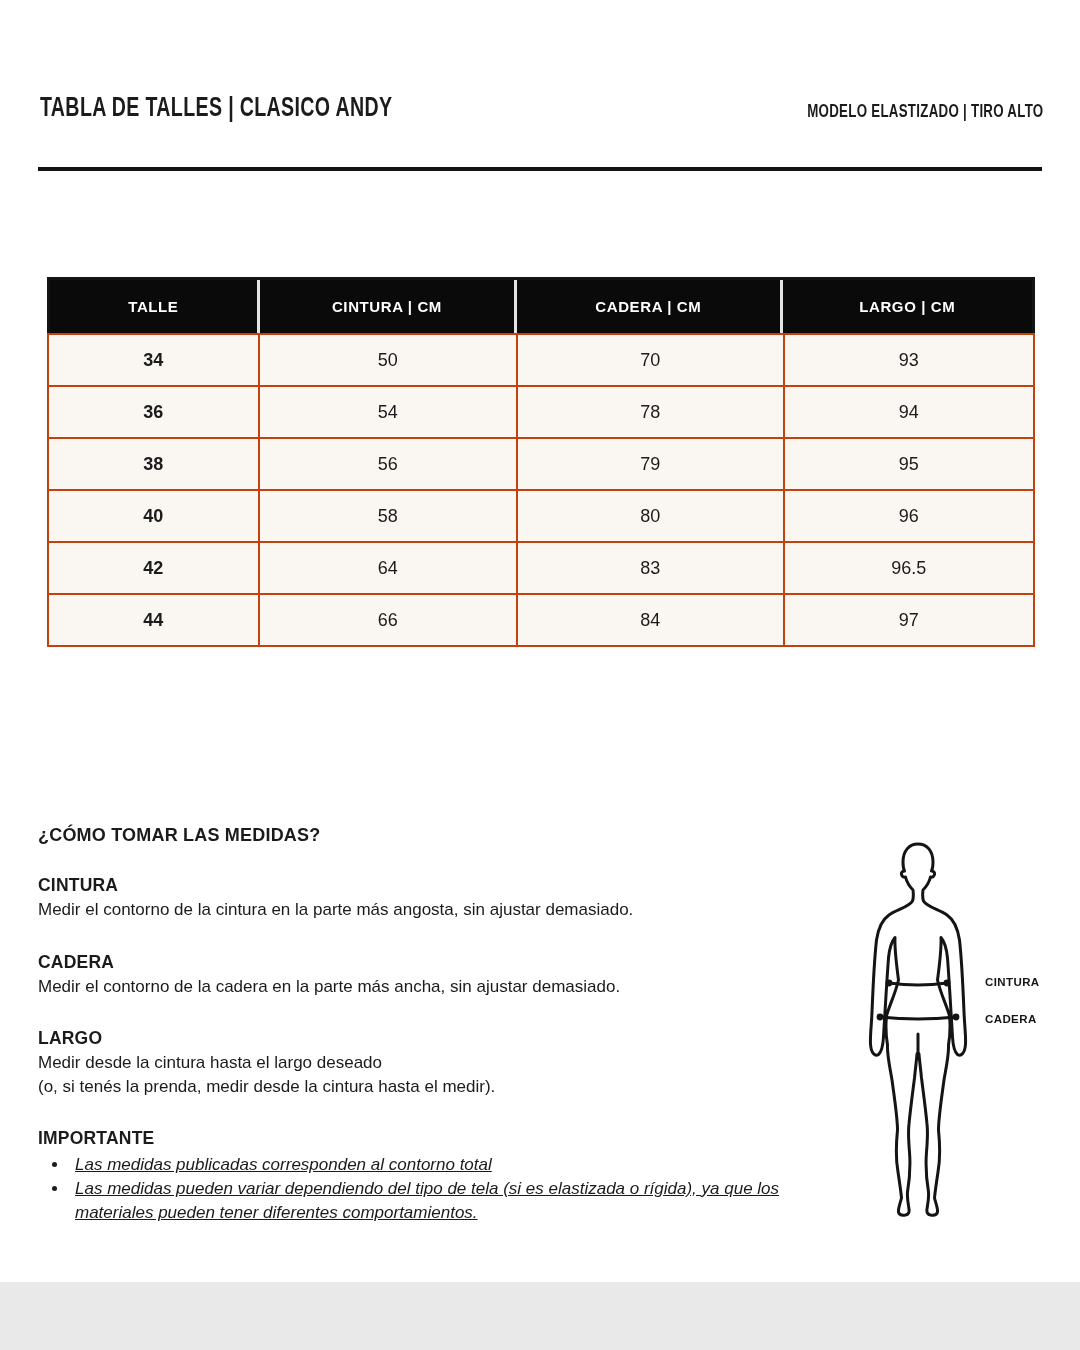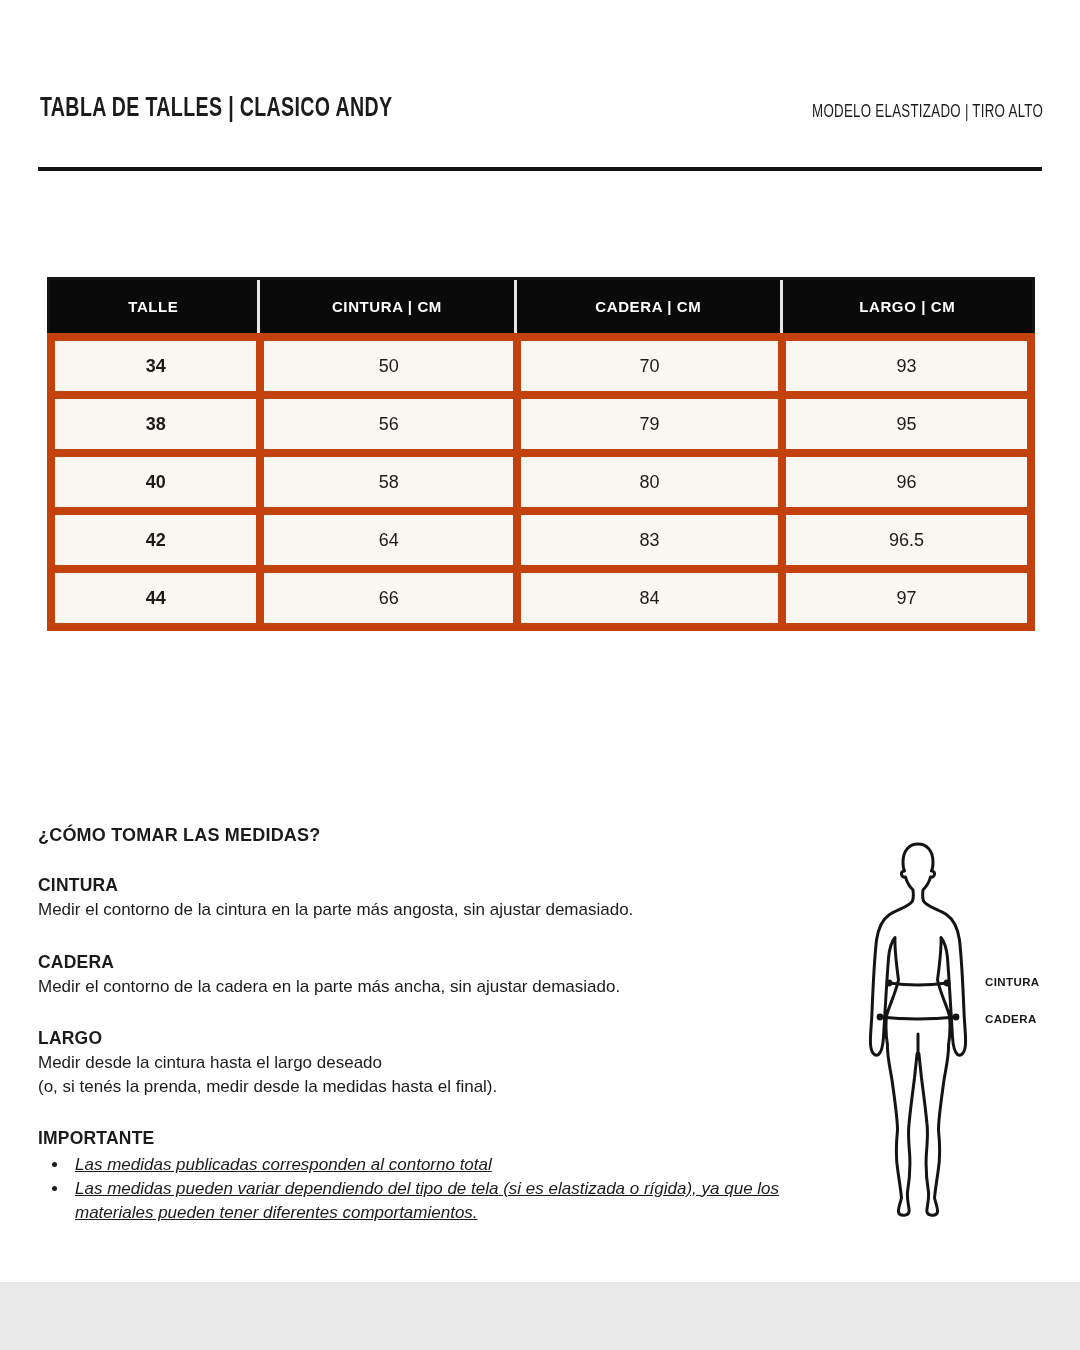--- a/index.html
+++ b/index.html
@@ -13,21 +13,21 @@
     overflow:hidden;
   }
   
   .doc-title{
     position:absolute;left:40px;top:93px;
     font-size:28px;font-weight:bold;line-height:28px;white-space:nowrap;
   }
   .doc-title .cond{display:inline-block;transform:scaleX(0.70);transform-origin:left center;letter-spacing:0.5px;}
   .doc-subtitle{
     position:absolute;right:37px;top:101px;
-    font-size:19px;font-weight:normal;line-height:20px;white-space:nowrap;text-align:right;
+    font-size:19px;font-weight:bold;line-height:20px;white-space:nowrap;text-align:right;
   }
   .doc-subtitle .cond{display:inline-block;transform:scaleX(0.70);transform-origin:right center;letter-spacing:0.4px;}
   .rule{
     position:absolute;left:38px;top:167px;width:1004px;height:4px;background:#121212;
   }
   
   .table-wrap{position:absolute;left:47px;top:277px;width:988px;}
   .thead{
     display:grid;
     grid-template-columns:21.36% 26.21% 27.03% 25.40%;
@@ -38,21 +38,21 @@
   .hcell{
     background:#0A0A0A;color:#FFFFFF;
     display:flex;align-items:center;justify-content:center;
     font-size:15px;font-weight:bold;letter-spacing:0.6px;
   }
   .hcell:not(:last-child){border-right:3px solid #e5e5e5;}
   table.body{
     width:100%;border-collapse:collapse;table-layout:fixed;
   }
   table.body td{
-    border:8px solid #c2410c;
+    border:2px solid #c2410c;
     background:#FAF6F2;
     height:48px;
     text-align:center;vertical-align:middle;
     font-size:18px;
   }
   td.size-cell{font-weight:bold;}
   td.val-cell{}
   
   .content{position:absolute;left:38px;top:825px;width:775px;}
   .content h1{
@@ -103,20 +103,26 @@
           <col style="width:25.40%">
       </colgroup>
       <tbody>
         <tr>
           <td class="size-cell">34</td>
           <td class="val-cell">50</td>
           <td class="val-cell">70</td>
           <td class="val-cell">93</td>
         </tr>
         <tr>
+          <td class="size-cell">36</td>
+          <td class="val-cell">54</td>
+          <td class="val-cell">78</td>
+          <td class="val-cell">94</td>
+        </tr>
+        <tr>
           <td class="size-cell">38</td>
           <td class="val-cell">56</td>
           <td class="val-cell">79</td>
           <td class="val-cell">95</td>
         </tr>
         <tr>
           <td class="size-cell">40</td>
           <td class="val-cell">58</td>
           <td class="val-cell">80</td>
           <td class="val-cell">96</td>
@@ -146,21 +152,21 @@
     </div>
 
     <div class="block">
       <h2>CADERA</h2>
       <div class="line">Medir el contorno de la cadera en la parte más ancha, sin ajustar demasiado.</div>
     </div>
 
     <div class="block">
       <h2>LARGO</h2>
       <div class="line">Medir desde la cintura hasta el largo deseado</div>
-      <div class="line">(o, si tenés la prenda, medir desde la medidas hasta el final).</div>
+      <div class="line">(o, si tenés la prenda, medir desde la cintura hasta el medir).</div>
     </div>
 
     <div class="block">
       <h2>IMPORTANTE</h2>
       <ul>
         <li>Las medidas publicadas corresponden al contorno total</li>
         <li>Las medidas pueden variar dependiendo del tipo de tela (si es elastizada o rígida), ya que los materiales pueden tener diferentes comportamientos.</li>
       </ul>
     </div>
   </div>

